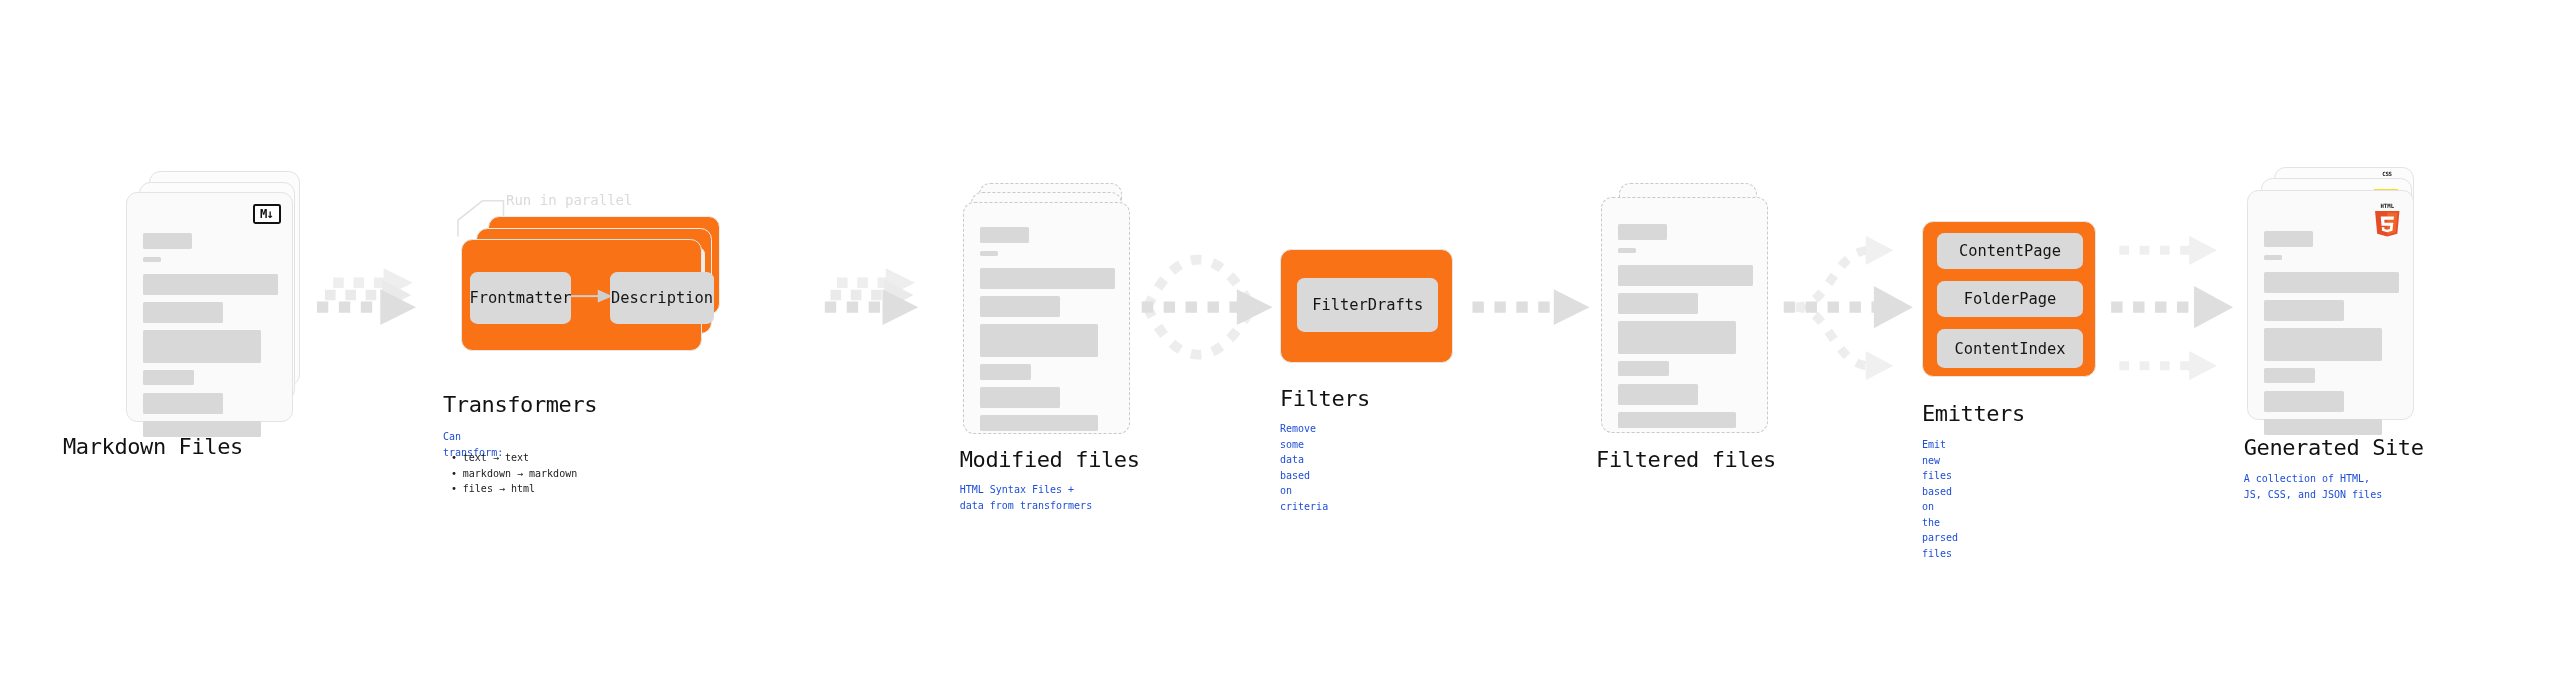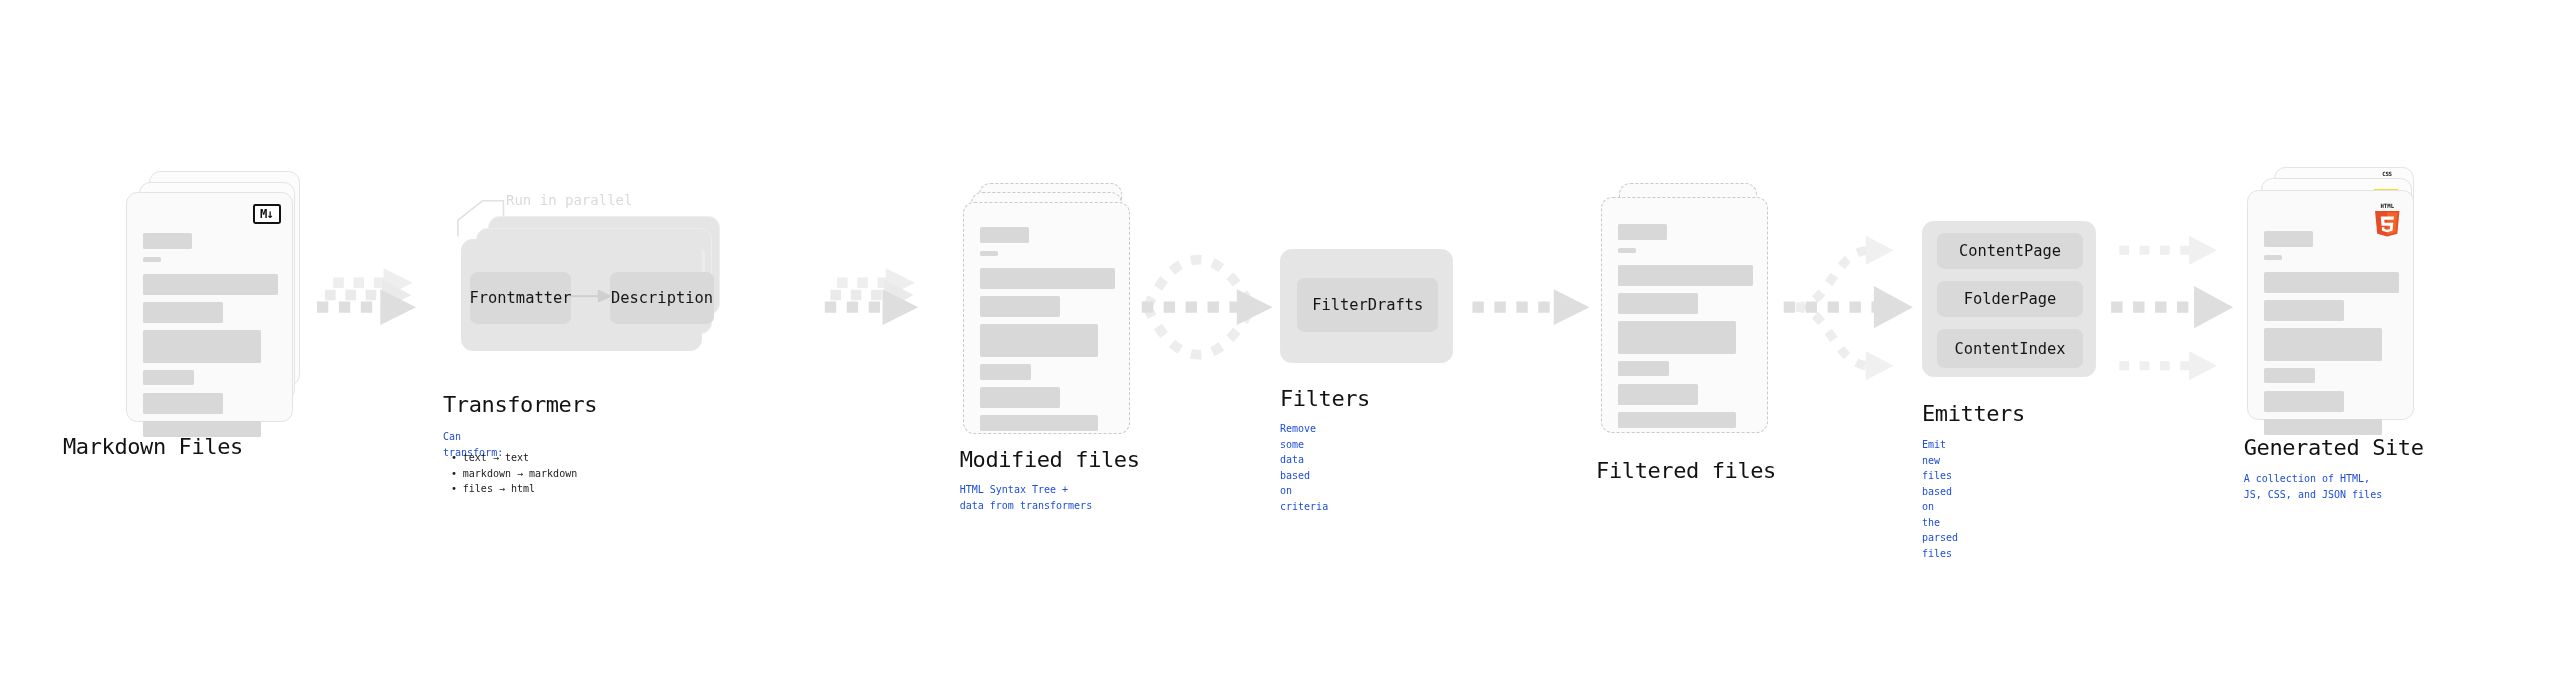--- a/index.html
+++ b/index.html
@@ -63,21 +63,21 @@
     position: absolute;
     font-size: 10px; color: #1d4ed8; line-height: 1.55; white-space: pre-line;
   }
   .ulist { position: absolute; font-size: 10px; color: #1b1b1b; line-height: 1.55; }
   .ulist .li { white-space: nowrap; }
   .ulist .li::before { content: "\2022"; margin-right: 5.7px; }
 
   
   .pbox {
     position: absolute;
-    border: 1.6px solid #e6e6e6; border-radius: 11.4px; background: #e5e5e5; padding-left: 24px;
+    border: 1.6px solid #e6e6e6; border-radius: 11.4px; background: #f97316; padding-left: 24px;
   }
   .chip {
     position: absolute;
     background: #d9d9d9; border-radius: 7.3px;
     display: flex; align-items: center; justify-content: center;
     font-size: 15.4px; color: #151515; white-space: nowrap;
   }
   .chip.ghost { background: #ececec; }
   .chip.ghost2 { background: #f2f2f2; }
 
@@ -172,21 +172,21 @@
           <div class="bar" style="width:135px;height:21px;"></div>
           <div class="bar" style="width:80px;height:21px;"></div>
           <div class="bar" style="width:118px;height:32.5px;"></div>
           <div class="bar" style="width:51px;height:15.4px;"></div>
           <div class="bar" style="width:80px;height:21px;"></div>
           <div class="bar" style="width:118px;height:16.3px;"></div>
         </div>
       </div>
     </div>
     <div class="title" style="left:-3.3px; top:264px;">Modified files</div>
-    <div class="caption" style="left:-3.3px; top:299px;">HTML Syntax Tree +
+    <div class="caption" style="left:-3.3px; top:299px;">HTML Syntax Files +
 data from transformers</div>
   </div>
 
   <div class="stage" style="left:1280px; top:249px;">
     <div class="pbox" style="left:0px; top:0px; width:173px; height:114px;">
       <div class="chip" style="left:16.3px; top:28.4px; width:141px; height:54px;">FilterDrafts</div>
     </div>
     <div class="title" style="left:0px; top:137px;">Filters</div>
     <div class="caption" style="left:0px; top:172px;">Remove some data based
 on criteria</div>
@@ -201,21 +201,21 @@
           <div class="bar" style="width:18px;height:5.7px;margin-bottom:11.4px;"></div>
           <div class="bar" style="width:135px;height:21px;"></div>
           <div class="bar" style="width:80px;height:21px;"></div>
           <div class="bar" style="width:118px;height:32.5px;"></div>
           <div class="bar" style="width:51px;height:15.4px;"></div>
           <div class="bar" style="width:80px;height:21px;"></div>
           <div class="bar" style="width:118px;height:16.3px;"></div>
         </div>
       </div>
     </div>
-    <div class="title" style="left:-4.9px; top:275px;">Filtered files</div>
+    <div class="title" style="left:-4.9px; top:264px;">Filtered files</div>
   </div>
 
   <div class="stage" style="left:1922px; top:221px;">
     <div class="pbox" style="left:0px; top:0px; width:174px; height:156px;">
       <div class="chip" style="left:14px; top:11.4px; width:146px; height:36px;">ContentPage</div>
       <div class="chip" style="left:14px; top:59px; width:146px; height:36px;">FolderPage</div>
       <div class="chip" style="left:14px; top:107px; width:146px; height:39px;">ContentIndex</div>
     </div>
     <div class="title" style="left:0px; top:180px;">Emitters</div>
     <div class="caption" style="left:0px; top:216px;">Emit new files based on

